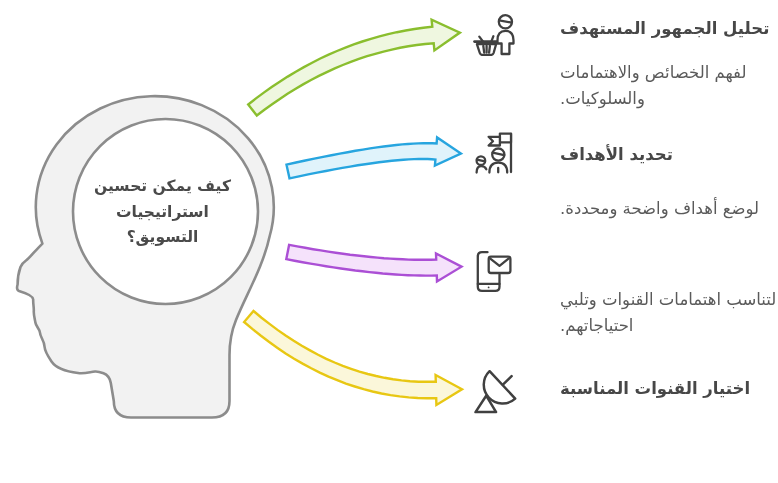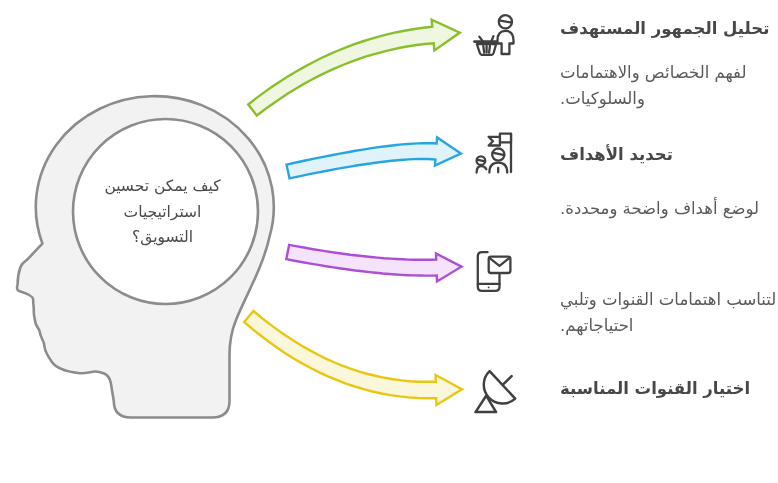--- a/index.html
+++ b/index.html
@@ -1,20 +1,20 @@
 <!DOCTYPE html>
 <html lang="ar" style="--background: #ffffff; --head_fill: #f2f2f2; --outline_gray: #8c8c8c; --circle_fill: #ffffff; --center_text: #4a4a4a; --title: #474747; --description: #5a5a5a; --icon: #404040; --arrow1_stroke: #8abe2e; --arrow1_fill: #eff7e0; --arrow2_stroke: #27a5df; --arrow2_fill: #e0f3fb; --arrow3_stroke: #ab4fd5; --arrow3_fill: #f5e2fb; --arrow4_stroke: #e8c713; --arrow4_fill: #fbf7da;"><head>
 <meta charset="utf-8">
 <style>
   html,body{margin:0;padding:0;background:#fff;}
   #stage{position:relative;width:778px;height:483px;background:var(--background,#fff);overflow:hidden;
          font-family:"DejaVu Sans",sans-serif;}
   #diagram-svg{position:absolute;left:0;top:0;}
   .center-text{position:absolute;left:70px;top:174px;width:185px;text-align:center;
-    direction:rtl;white-space:pre-line;font-weight:normal;font-size:15.5px;line-height:25.5px;
+    direction:rtl;white-space:pre-line;font-weight:bold;font-size:15.5px;line-height:25.5px;
     color:var(--center_text,#4a4a4a);}
   .item{position:absolute;left:560px;width:245px;direction:rtl;text-align:left;}
   .item .title{font-weight:bold;font-size:16.5px;line-height:26px;color:var(--title,#474747);white-space:nowrap;}
   .item .desc{margin-top:28px;font-size:16.5px;line-height:25.5px;color:var(--description,#5a5a5a);white-space:pre-line;}
   #item-1{top:16px;} #item-1 .desc{margin-top:18px;}
   #item-2{top:142px;}
   #item-3{top:259px;}
   #item-4{top:376px;}
   .icon{position:absolute;}
   .icon svg{display:block;}

